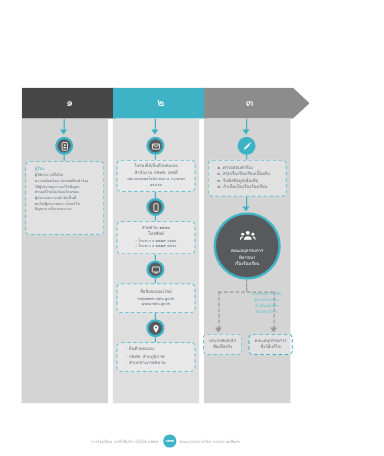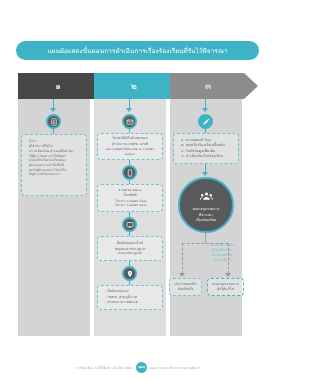--- a/index.html
+++ b/index.html
@@ -109,23 +109,20 @@
     width:11px;height:11px;border-radius:50%;background:#3fb3c6;
     display:flex;align-items:center;justify-content:center;
   }
   .flogo span{color:#fff;font-size:3px;font-weight:bold;letter-spacing:-.2px;}
 </style>
 </head>
 <body>
 
 <div class="page">
 
-  <div class="title-pill">
-    <span>แผนผังแสดงขั้นตอนการดำเนินการเรื่องร้องเรียนที่รับไว้พิจารณา</span>
-  </div>
 
   <div class="chev-row">
     <div class="chev chev1">
       <span>๑</span>
     </div>
     <div class="chev chev2">
       <span>๒</span>
     </div>
     <div class="chev chev3">
       <span>๓</span>

